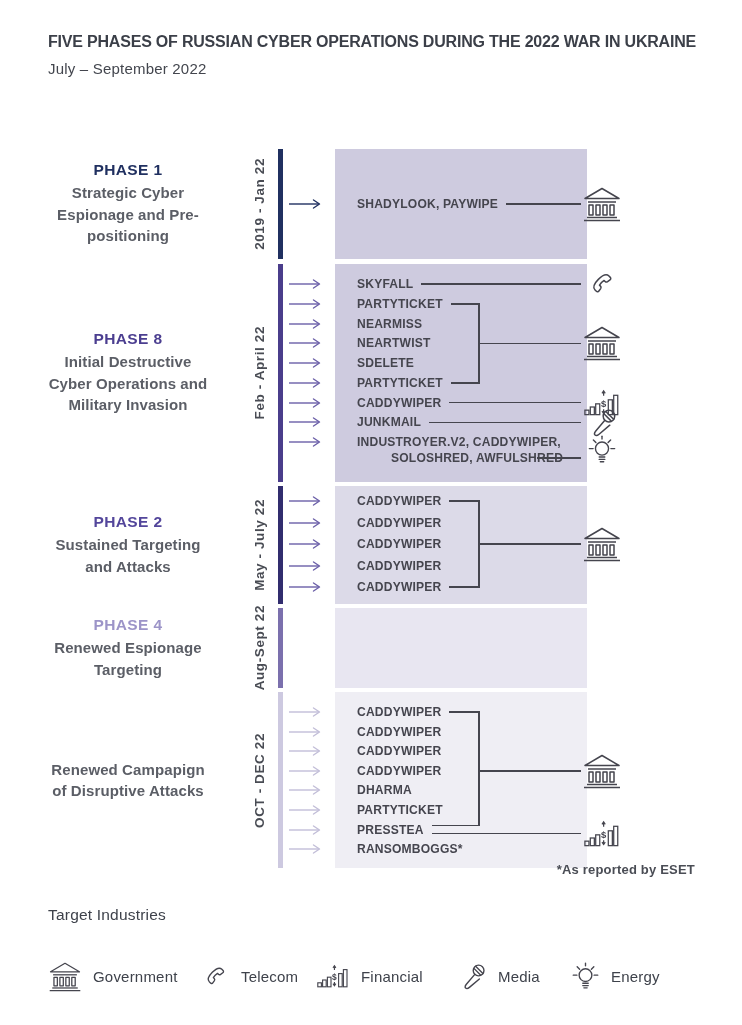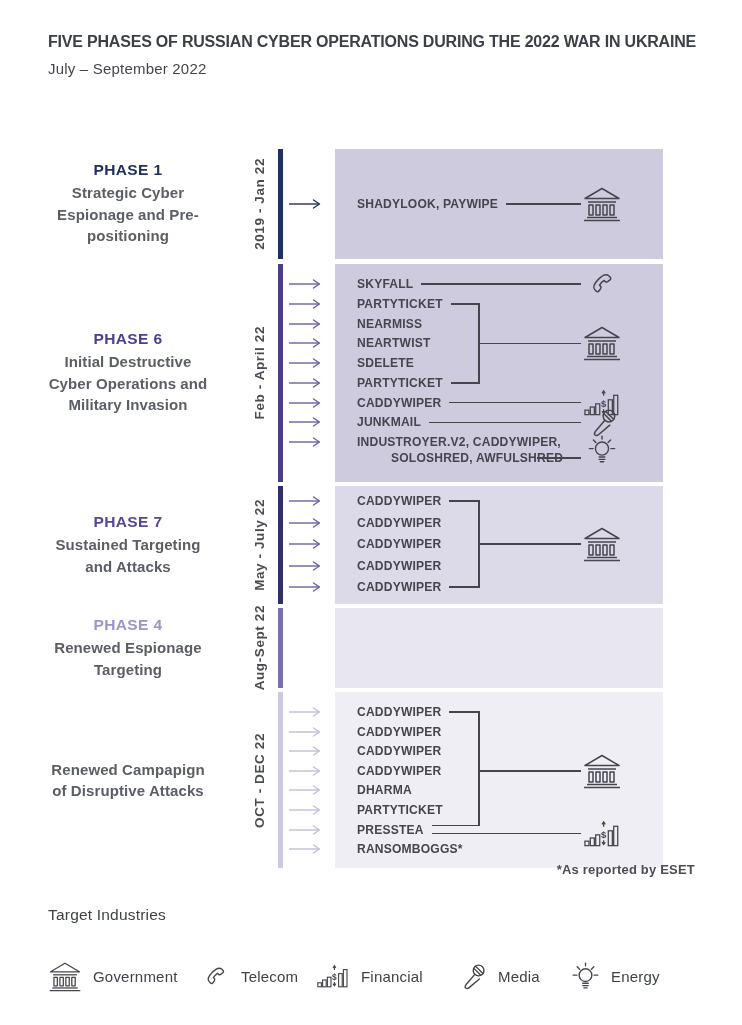--- a/index.html
+++ b/index.html
@@ -11,21 +11,21 @@
   #diagram{position:absolute;top:149px;left:0;width:742px;}
   .phase-row{position:relative;width:742px;}
   .label-col{position:absolute;left:20px;top:0;bottom:0;width:216px;display:flex;align-items:center;justify-content:center;text-align:center;}
   .label-inner{width:170px;}
   .phase-heading{font-size:15.5px;font-weight:bold;letter-spacing:.4px;margin-bottom:3px;}
   .phase-desc{font-size:15px;line-height:21.5px;font-weight:600;color:#5b5e66;letter-spacing:.1px;}
   .date-col{position:absolute;left:241px;top:0;bottom:0;width:36px;display:flex;align-items:center;justify-content:center;}
   .date-text{writing-mode:vertical-rl;transform:rotate(180deg);font-size:13.5px;font-weight:600;color:#494c54;letter-spacing:.6px;white-space:nowrap;}
   .tbar{position:absolute;left:278px;top:0;width:5px;height:100%;}
   .arrow{position:absolute;left:288px;line-height:0;}
-  .pbox{position:absolute;left:335px;top:0;width:328px;height:100%;}
+  .pbox{position:absolute;left:335px;top:0;width:252px;height:100%;}
   .mal{position:absolute;white-space:nowrap;font-size:13px;font-weight:bold;color:#45454e;letter-spacing:.2px;line-height:18px;}
   .mal>span{display:inline-block;transform:scaleX(.93);transform-origin:left center;}
   .hline{position:absolute;height:1.5px;background:#45454e;}
   .vline{position:absolute;width:1.6px;background:#45454e;}
   .boxicon{position:absolute;line-height:0;}
   .footnote{position:absolute;top:862px;left:0;width:655px;text-align:right;font-size:13px;font-weight:600;color:#4a4d55;letter-spacing:.2px;padding-left:40px;}
   .legend-title{position:absolute;top:906px;left:48px;font-size:15.5px;color:#3e424b;letter-spacing:.2px;}
   #legend-items{position:absolute;top:948px;left:0;width:742px;height:60px;}
   .legend-item{position:absolute;top:0;height:56px;display:flex;align-items:center;gap:11px;}
   .legend-label{font-size:15px;color:#3e424b;letter-spacing:.2px;}
@@ -68,21 +68,21 @@
           <div class="hline" style="left: 171.069px; top: 54.25px; width: 74.9306px;"></div>
         </div>
         <span class="arrow" style="top: 49px;"><svg width="34" height="12" viewBox="0 0 34 12" fill="none">
     <line x1="1" y1="6" x2="31" y2="6" stroke="#203060" stroke-width="1.4"></line>
     <path d="M25.5 2 L31.5 6 L25.5 10" stroke="#203060" stroke-width="1.4" fill="none" stroke-linejoin="round" stroke-linecap="round"></path>
           </svg></span>
       </div>
       <div class="phase-row" style="height: 218px; margin-bottom: 4px;">
         <div class="label-col">
           <div class="label-inner">
-            <div class="phase-heading" style="color: rgb(75, 62, 144);">PHASE 6</div>
+            <div class="phase-heading" style="color: rgb(75, 62, 144);">PHASE 8</div>
             <div class="phase-desc">Initial Destructive Cyber Operations and Military Invasion</div>
           </div>
         </div>
         <div class="date-col">
           <span class="date-text">Feb - April 22</span>
         </div>
         <div class="tbar" style="background: rgb(74, 61, 139);"></div>
         <div class="pbox" style="background: rgb(206, 203, 223);">
           <div class="mal" style="left: 22px; top: 11px;"><span>SKYFALL</span></div>
           <span class="boxicon" style="left: 253px; top: 5px;"><svg width="30" height="30" viewBox="0 0 32 32">
@@ -188,21 +188,21 @@
     <path d="M25.5 2 L31.5 6 L25.5 10" stroke="#6b5fa8" stroke-width="1.4" fill="none" stroke-linejoin="round" stroke-linecap="round"></path>
           </svg></span>
         <span class="arrow" style="top: 172px;"><svg width="34" height="12" viewBox="0 0 34 12" fill="none">
     <line x1="1" y1="6" x2="31" y2="6" stroke="#6b5fa8" stroke-width="1.4"></line>
     <path d="M25.5 2 L31.5 6 L25.5 10" stroke="#6b5fa8" stroke-width="1.4" fill="none" stroke-linejoin="round" stroke-linecap="round"></path>
           </svg></span>
       </div>
       <div class="phase-row" style="height: 118px; margin-bottom: 4px;">
         <div class="label-col">
           <div class="label-inner">
-            <div class="phase-heading" style="color: rgb(83, 70, 155);">PHASE 7</div>
+            <div class="phase-heading" style="color: rgb(83, 70, 155);">PHASE 2</div>
             <div class="phase-desc">Sustained Targeting and Attacks</div>
           </div>
         </div>
         <div class="date-col">
           <span class="date-text">May - July 22</span>
         </div>
         <div class="tbar" style="background: rgb(49, 45, 110);"></div>
         <div class="pbox" style="background: rgb(220, 218, 232);">
           <div class="mal" style="left: 22px; top: 6px;"><span>CADDYWIPER</span></div>
           <div class="mal" style="left: 22px; top: 27.5px;"><span>CADDYWIPER</span></div>

